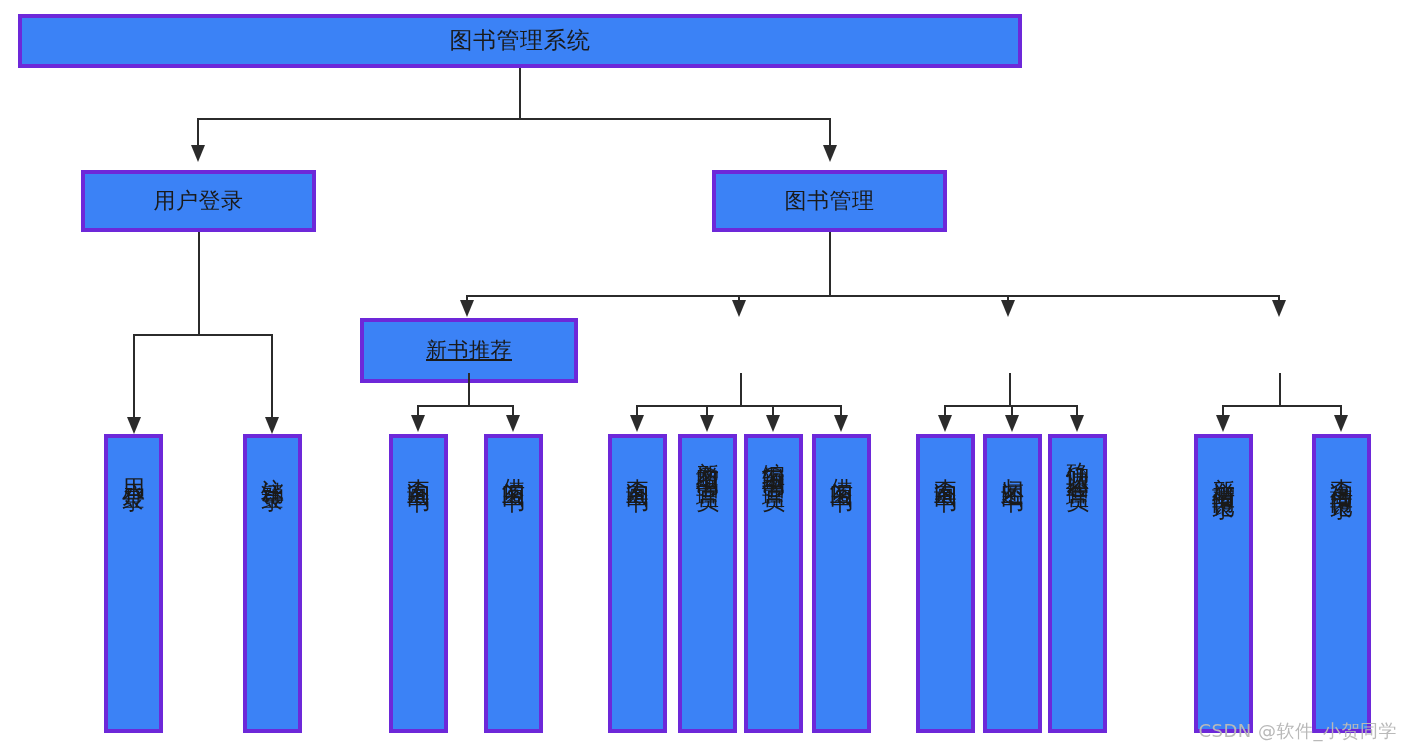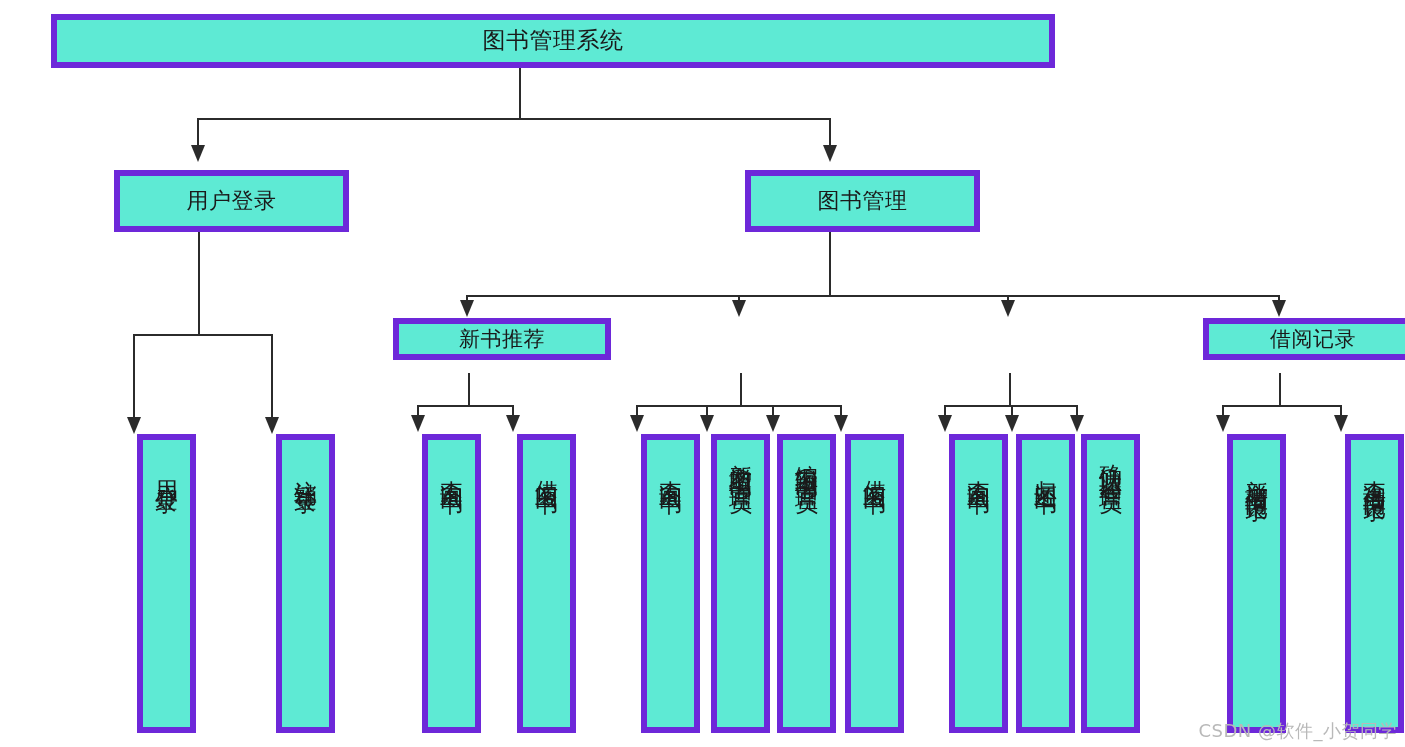--- a/index.html
+++ b/index.html
@@ -15,27 +15,26 @@
     position: relative;
     width: 1405px;
     height: 747px;
     background: #ffffff;
     overflow: hidden;
   }
   
   .node {
     position: absolute;
     box-sizing: border-box;
-    border: 6px solid #6d28d9;
-    background: #5eead4;
+    border: 4px solid #6d28d9;
+    background: #3b82f6;
     display: flex;
     align-items: center;
     justify-content: center;
     color: #1a1a1a;
-    margin-left: 33px;
   }
   .node .label {
     display: block;
     text-align: center;
     line-height: 1.18;
     letter-spacing: 0.5px;
     color: #1a1a1a;
   }
   
   .node.root {
@@ -44,21 +43,21 @@
     width: 1004px;
     height: 54px;
   }
   .node.root .label { font-size: 23px; }
 
   
   .node.lvl2 { height: 62px; }
   .node.lvl2 .label { font-size: 22px; }
 
   
-  .node.lvl3 { height: 42px; }
+  .node.lvl3 { height: 65px; text-decoration: underline; }
   .node.lvl3 .label { font-size: 21px; }
 
   
   .node.leaf {
     width: 59px;
     top: 434px;
     height: 299px;
     align-items: flex-start;
     justify-content: center;
     padding-top: 22px;
@@ -137,23 +136,20 @@
   <div class="edge vline" style="left:738px; top:295px; height:8px;"></div>
   <div class="arrow" style="left:732px; top:300px;"></div>
   <div class="edge vline" style="left:1007px; top:295px; height:8px;"></div>
   <div class="arrow" style="left:1001px; top:300px;"></div>
   <div class="edge vline" style="left:1278px; top:295px; height:8px;"></div>
   <div class="arrow" style="left:1272px; top:300px;"></div>
 
   <div class="node lvl3" style="left:360px; top:318px; width:218px;">
     <span class="label">新书推荐</span>
   </div>
-  <div class="node lvl3" style="left:1170px; top:318px; width:220px;">
-    <span class="label">借阅记录</span>
-  </div>
 
   <div class="edge vline" style="left:468px; top:373px; height:33px;"></div>
   <div class="edge hline" style="left:417px; top:405px; width:97px;"></div>
   <div class="edge vline" style="left:417px; top:405px; height:12px;"></div>
   <div class="arrow" style="left:411px; top:415px;"></div>
   <div class="edge vline" style="left:512px; top:405px; height:12px;"></div>
   <div class="arrow" style="left:506px; top:415px;"></div>
 
   <div class="edge vline" style="left:740px; top:373px; height:33px;"></div>
   <div class="edge hline" style="left:636px; top:405px; width:206px;"></div>

